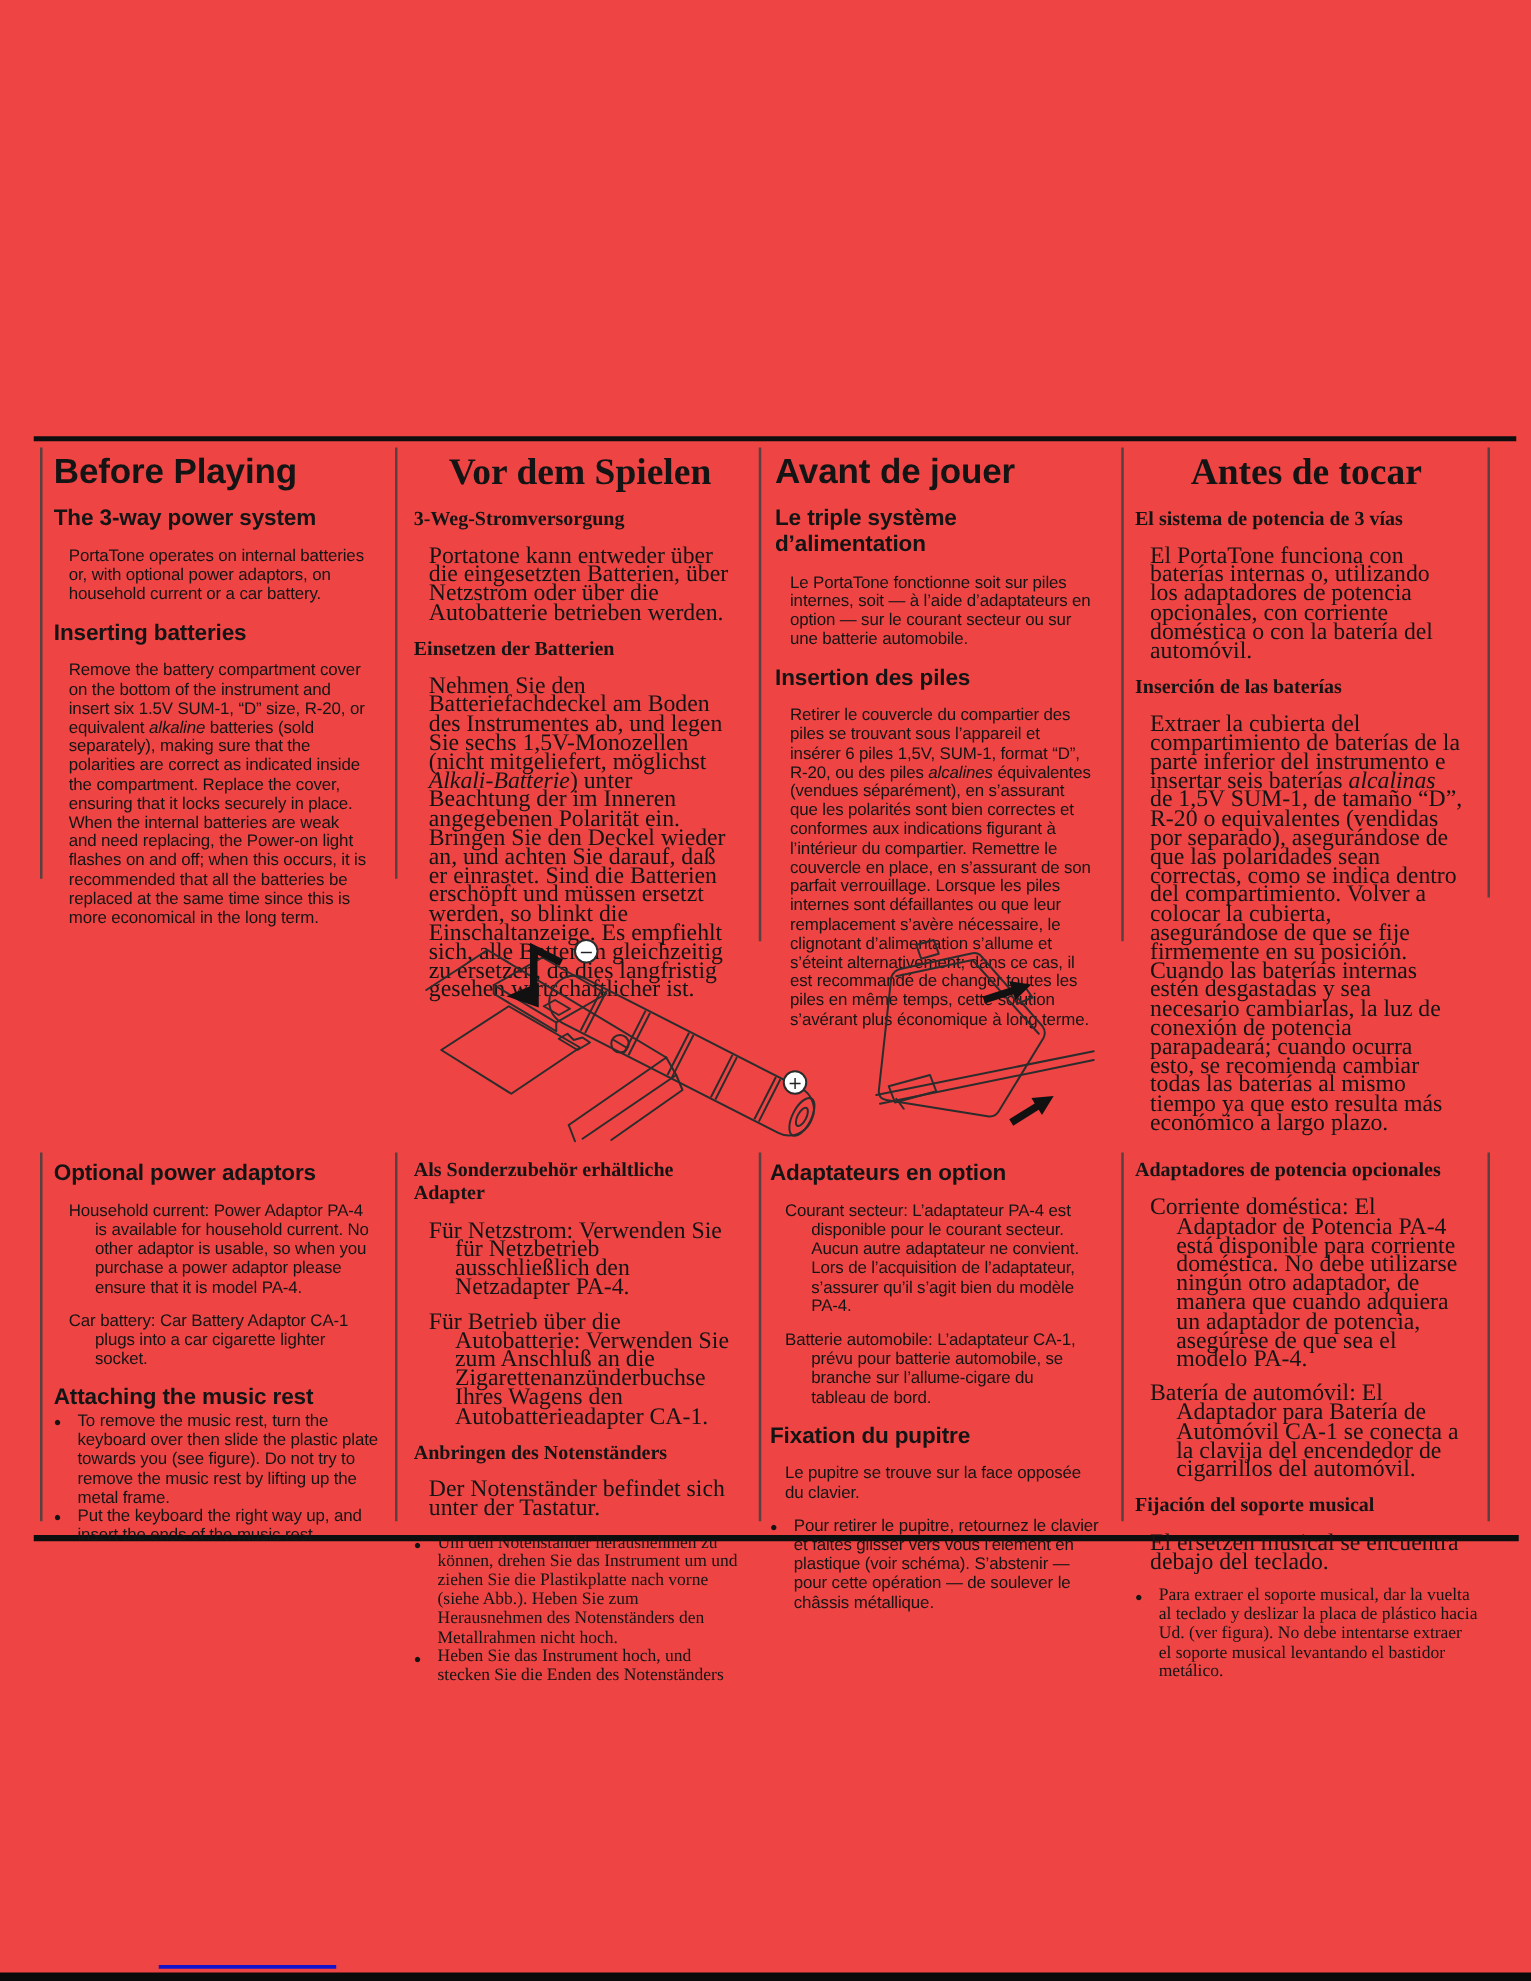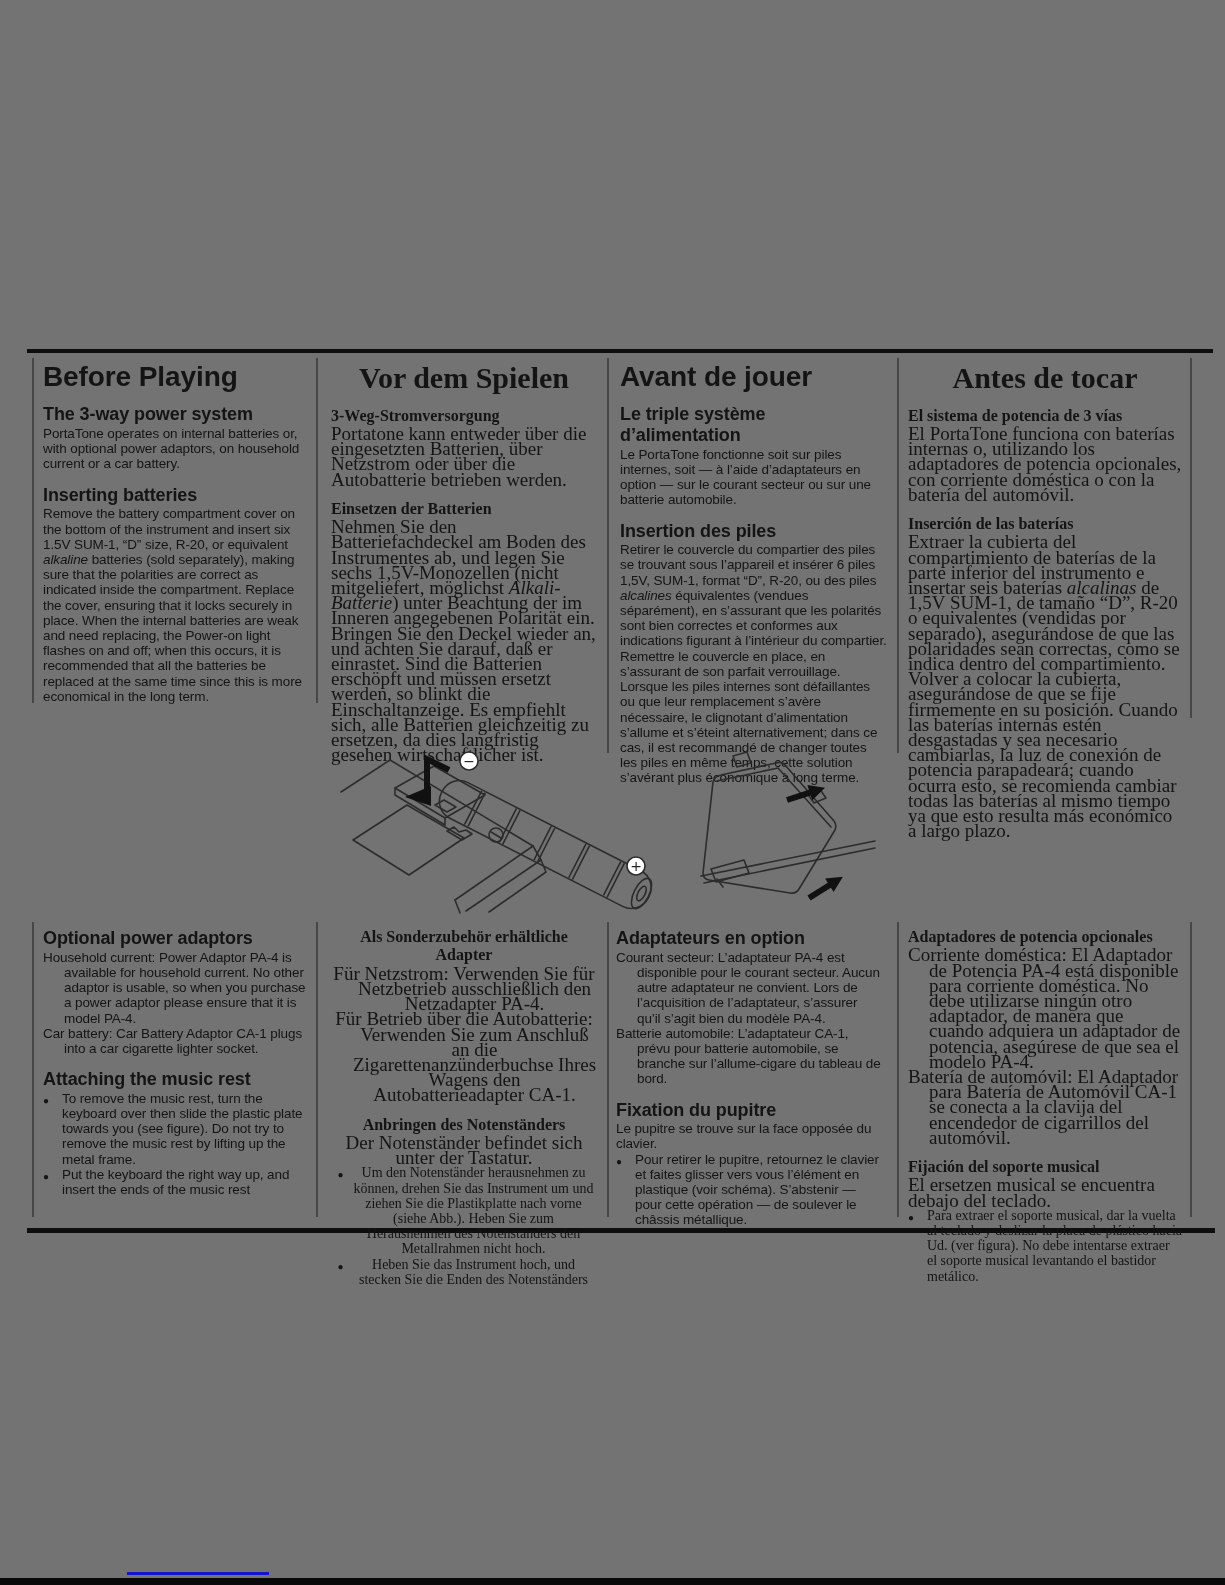--- a/index.html
+++ b/index.html
@@ -1,30 +1,30 @@
 <!DOCTYPE html>
 <html><head>
 <meta charset="utf-8">
 <style>
   html,body{margin:0;padding:0;background:#ffffff;}
-  .page{position:relative;width:1225px;height:1585px;background:#737373;color:#141414;overflow:hidden;}
+  .page{position:relative;width:1225px;height:1585px;background:#ef4444;color:#141414;overflow:hidden;}
 
   .rule{position:absolute;background:#0e0e0e;}
   .vsep{position:absolute;width:2px;background:#3f3f3f;opacity:.85;}
 
   .col{position:absolute;}
   .sans{font-family:"Liberation Sans","DejaVu Sans",sans-serif;letter-spacing:-0.1px;}
   .serif{font-family:"Liberation Serif","DejaVu Serif",serif;}
 
   .col h1{margin:0 0 9px;font-size:28px;line-height:1.05;font-weight:bold;}
   .serif h1{font-size:30px;text-align:center;}
   .col h2{margin:13px 0 1px;font-size:18px;line-height:1.15;font-weight:bold;}
   .serif h2{font-size:16px;}
   .lower h2:first-child{margin-top:2px;}
-  .col p{margin:0;font-size:13.5px;line-height:15.2px;}
+  .col p{margin:12px;font-size:13.5px;line-height:15.2px;}
   .serif p{font-size:19px;line-height:15.2px;}
   .hang{padding-left:21px;text-indent:-21px;}
   .bullet-row{display:flex;font-size:13.5px;line-height:15.2px;}
   .serif .bullet-row{font-size:14px;}
   .bullet-glyph{flex:none;width:19px;font-size:10px;padding-top:2px;}
   .bullet-text{flex:1;}
 
   .figure{position:absolute;left:335px;top:748px;width:545px;height:170px;}
 
   .blue-line{position:absolute;left:127px;top:1572px;width:142px;height:3px;background:#1414cc;}
@@ -142,21 +142,21 @@
     <div class="bullet-row">
         <span class="bullet-glyph">●</span>
         <div class="bullet-text">To remove the music rest, turn the keyboard over then slide the plastic plate towards you (see figure). Do not try to remove the music rest by lifting up the metal frame.</div>
       </div>
     <div class="bullet-row">
         <span class="bullet-glyph">●</span>
         <div class="bullet-text">Put the keyboard the right way up, and insert the ends of the music rest</div>
       </div>
   </section>
 
-  <section class="col serif lower" style="left:331px;top:926px;width:266px;text-align:center;">
+  <section class="col serif lower" style="left:331px;top:926px;width:266px;">
     <h2>Als Sonderzubehör erhältliche Adapter</h2>
     <p class="hang">Für Netzstrom: Verwenden Sie für Netzbetrieb ausschließlich den Netzadapter PA-4.</p>
     <p class="hang">Für Betrieb über die Autobatterie: Verwenden Sie zum Anschluß an die Zigarettenanzünderbuchse Ihres Wagens den Autobatterieadapter CA-1.</p>
     <h2>Anbringen des Notenständers</h2>
     <p>Der Notenständer befindet sich unter der Tastatur.</p>
     <div class="bullet-row">
         <span class="bullet-glyph">●</span>
         <div class="bullet-text">Um den Notenständer herausnehmen zu können, drehen Sie das Instrument um und ziehen Sie die Plastikplatte nach vorne (siehe Abb.). Heben Sie zum Herausnehmen des Notenständers den Metallrahmen nicht hoch.</div>
       </div>
     <div class="bullet-row">

